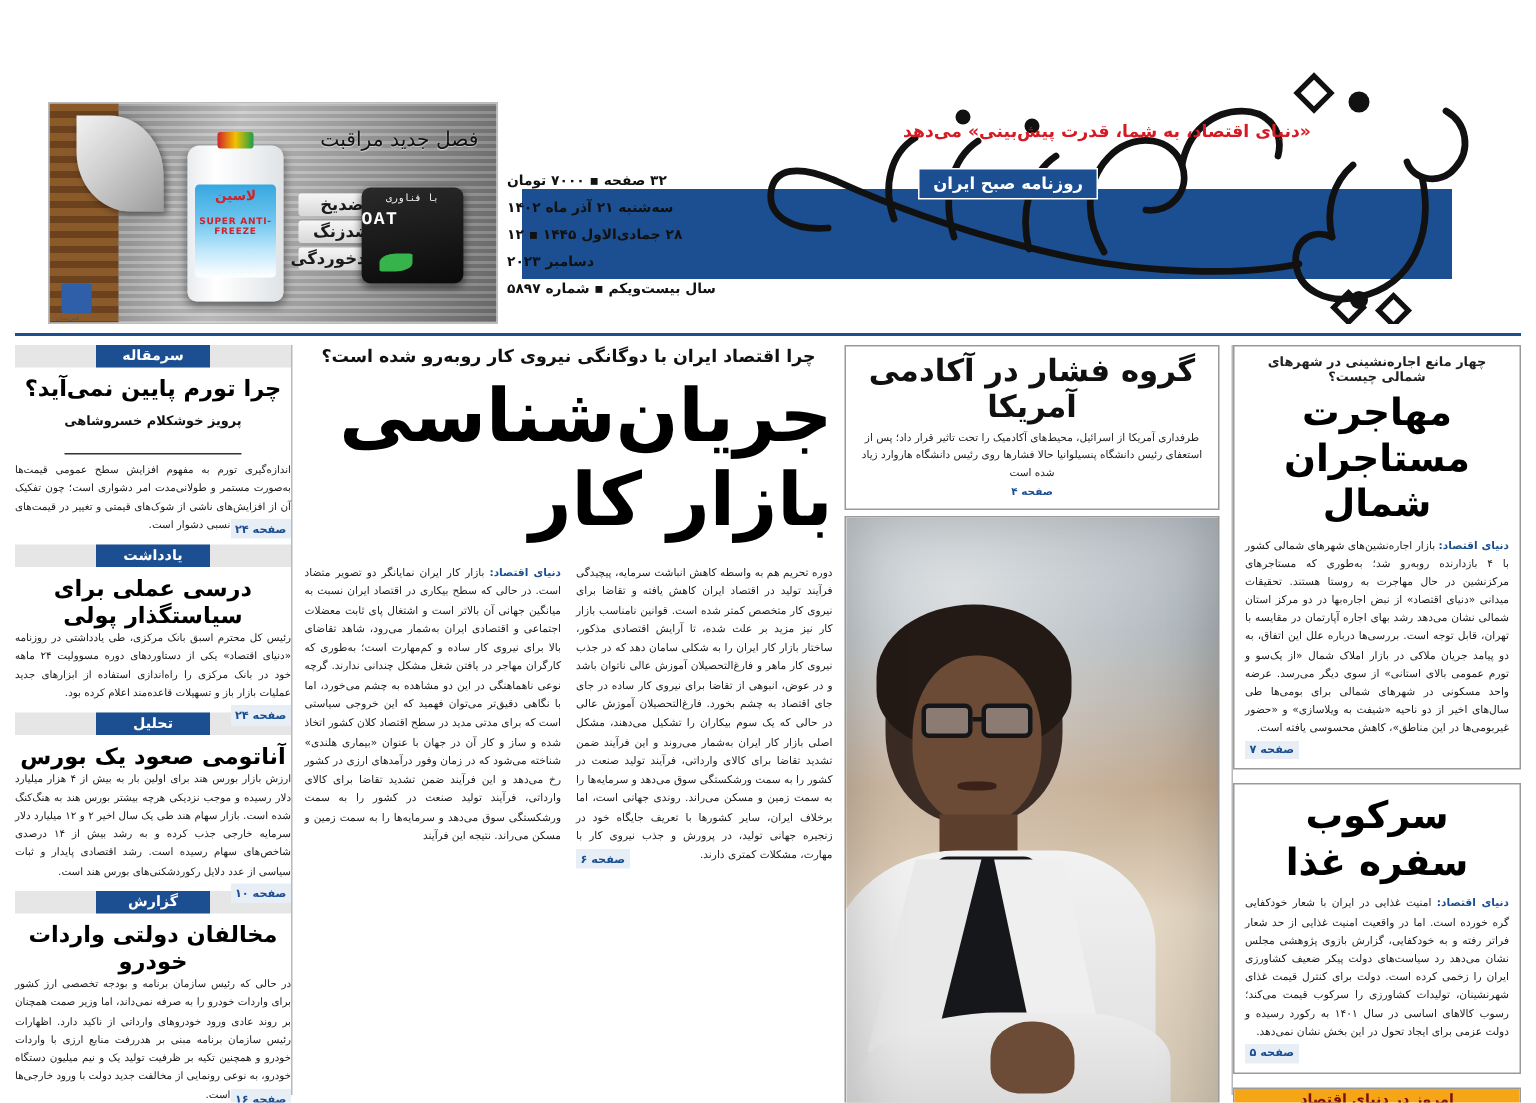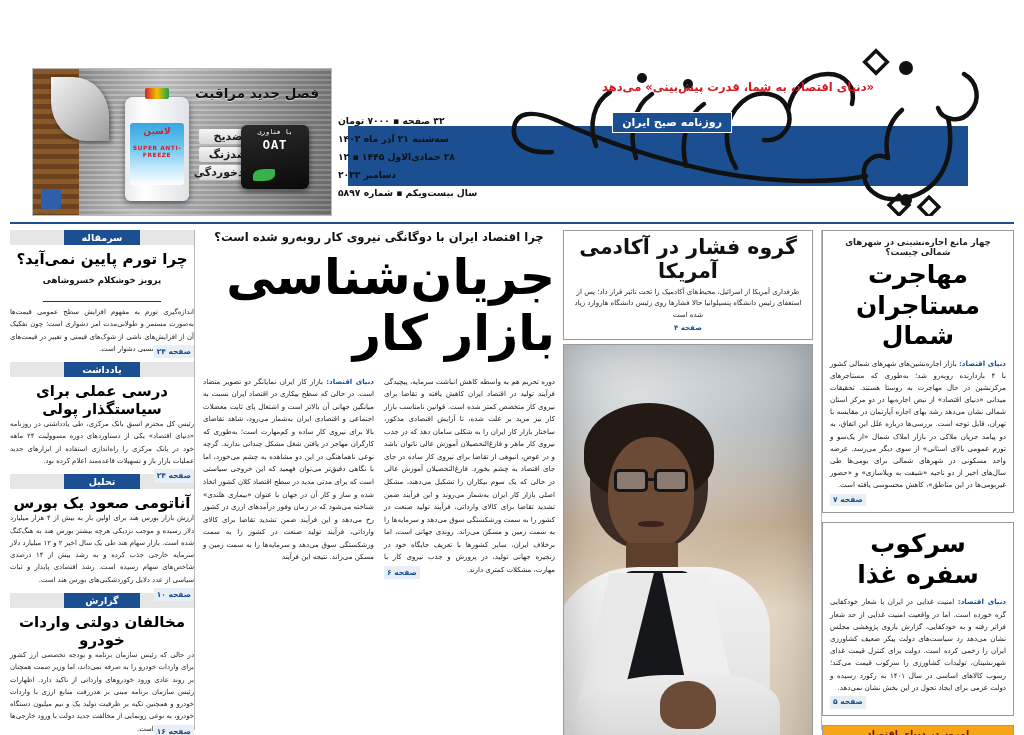--- a/index.html
+++ b/index.html
@@ -30,21 +30,21 @@
     background:linear-gradient(135deg,#f2f2f2 0%,#cfcfcf 45%,#9c9c9c 100%);
     border-radius:0 62% 0 62%;
     box-shadow:2px 2px 5px rgba(0,0,0,.45);
   }
   .ad-grill{
     position:absolute;left:46px;top:0;width:254px;height:100%;
     background:repeating-linear-gradient(180deg,rgba(255,255,255,.22) 0px,rgba(255,255,255,.22) 2px,rgba(0,0,0,.12) 2px,rgba(0,0,0,.12) 5px);
     opacity:.65;
   }
   .ad-title{
-    position:absolute;right:12px;top:16px;font-size:13.5px;font-weight:bold;color:#111;
+    position:absolute;right:12px;top:16px;font-size:13.5px;font-weight:normal;color:#111;
     text-shadow:0 1px 1px rgba(255,255,255,.7);letter-spacing:.3px;
   }
   .ad-bottle{
     position:absolute;left:92px;top:28px;width:64px;height:104px;
     background:linear-gradient(90deg,#e9ecef 0%,#ffffff 30%,#dfe3e6 100%);
     border-radius:8px 8px 6px 6px;
     box-shadow:0 3px 7px rgba(0,0,0,.5);
   }
   .ad-bottle .label{
     position:absolute;left:5px;top:26px;width:54px;height:62px;
@@ -62,21 +62,21 @@
     position:absolute;left:20px;top:-9px;width:24px;height:11px;
     background:linear-gradient(90deg,#d0232b,#f2c200,#1e9e4a);border-radius:2px;
   }
   .ad-jug{
     position:absolute;right:22px;top:56px;width:68px;height:64px;
     background:linear-gradient(170deg,#2a2a2a,#0a0a0a);border-radius:6px;
     box-shadow:0 2px 6px rgba(0,0,0,.6);
     font-family:Liberation Mono, monospace;
   }
   .ad-jug .oat{
-    position:absolute;left:0;right:0;top:14px;text-align:center;color:#fff;font-size:12px;font-weight:bold;letter-spacing:1px;
+    position:absolute;left:0;right:0;top:14px;text-align:left;color:#fff;font-size:12px;font-weight:bold;letter-spacing:1px;
   }
   .ad-jug .oat-fa{
     position:absolute;left:0;right:0;top:3px;text-align:center;color:#fff;font-size:6.5px;
   }
   .ad-jug .leaf{
     position:absolute;left:12px;bottom:8px;width:22px;height:12px;
     background:#36b34a;border-radius:50% 10% 50% 10%;
   }
   .ad-feats{
     position:absolute;right:74px;top:60px;width:58px;

